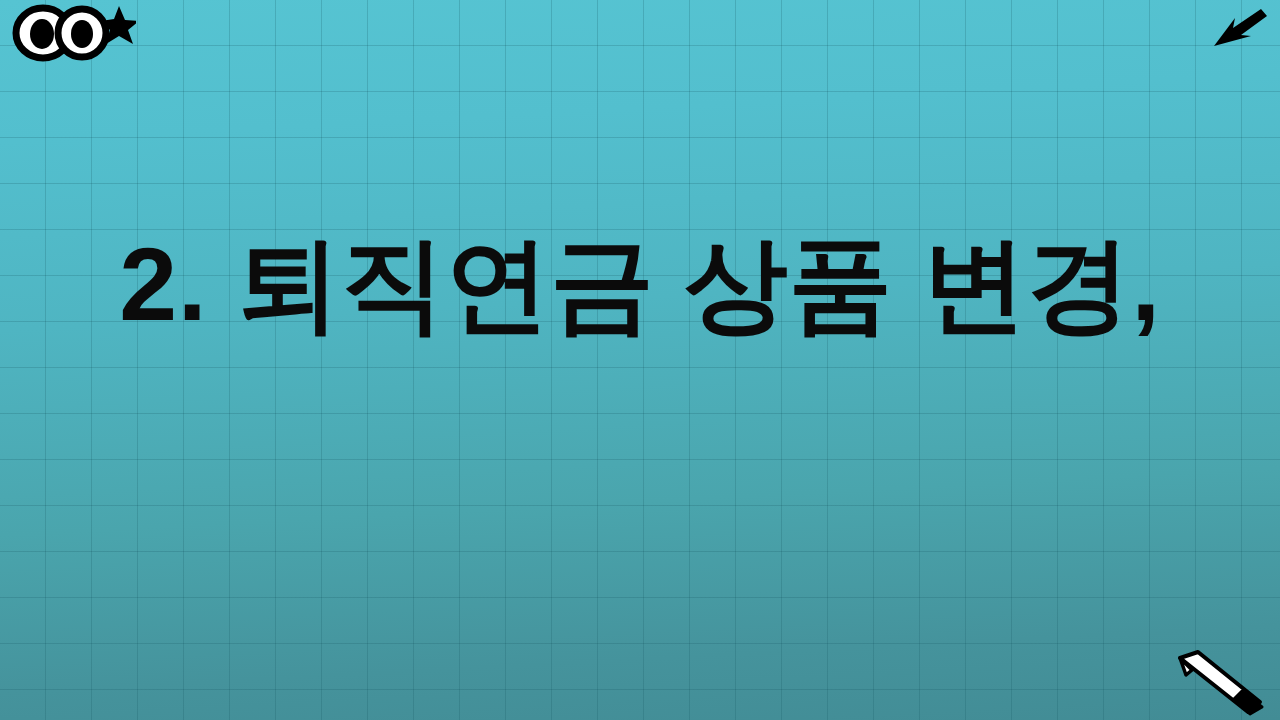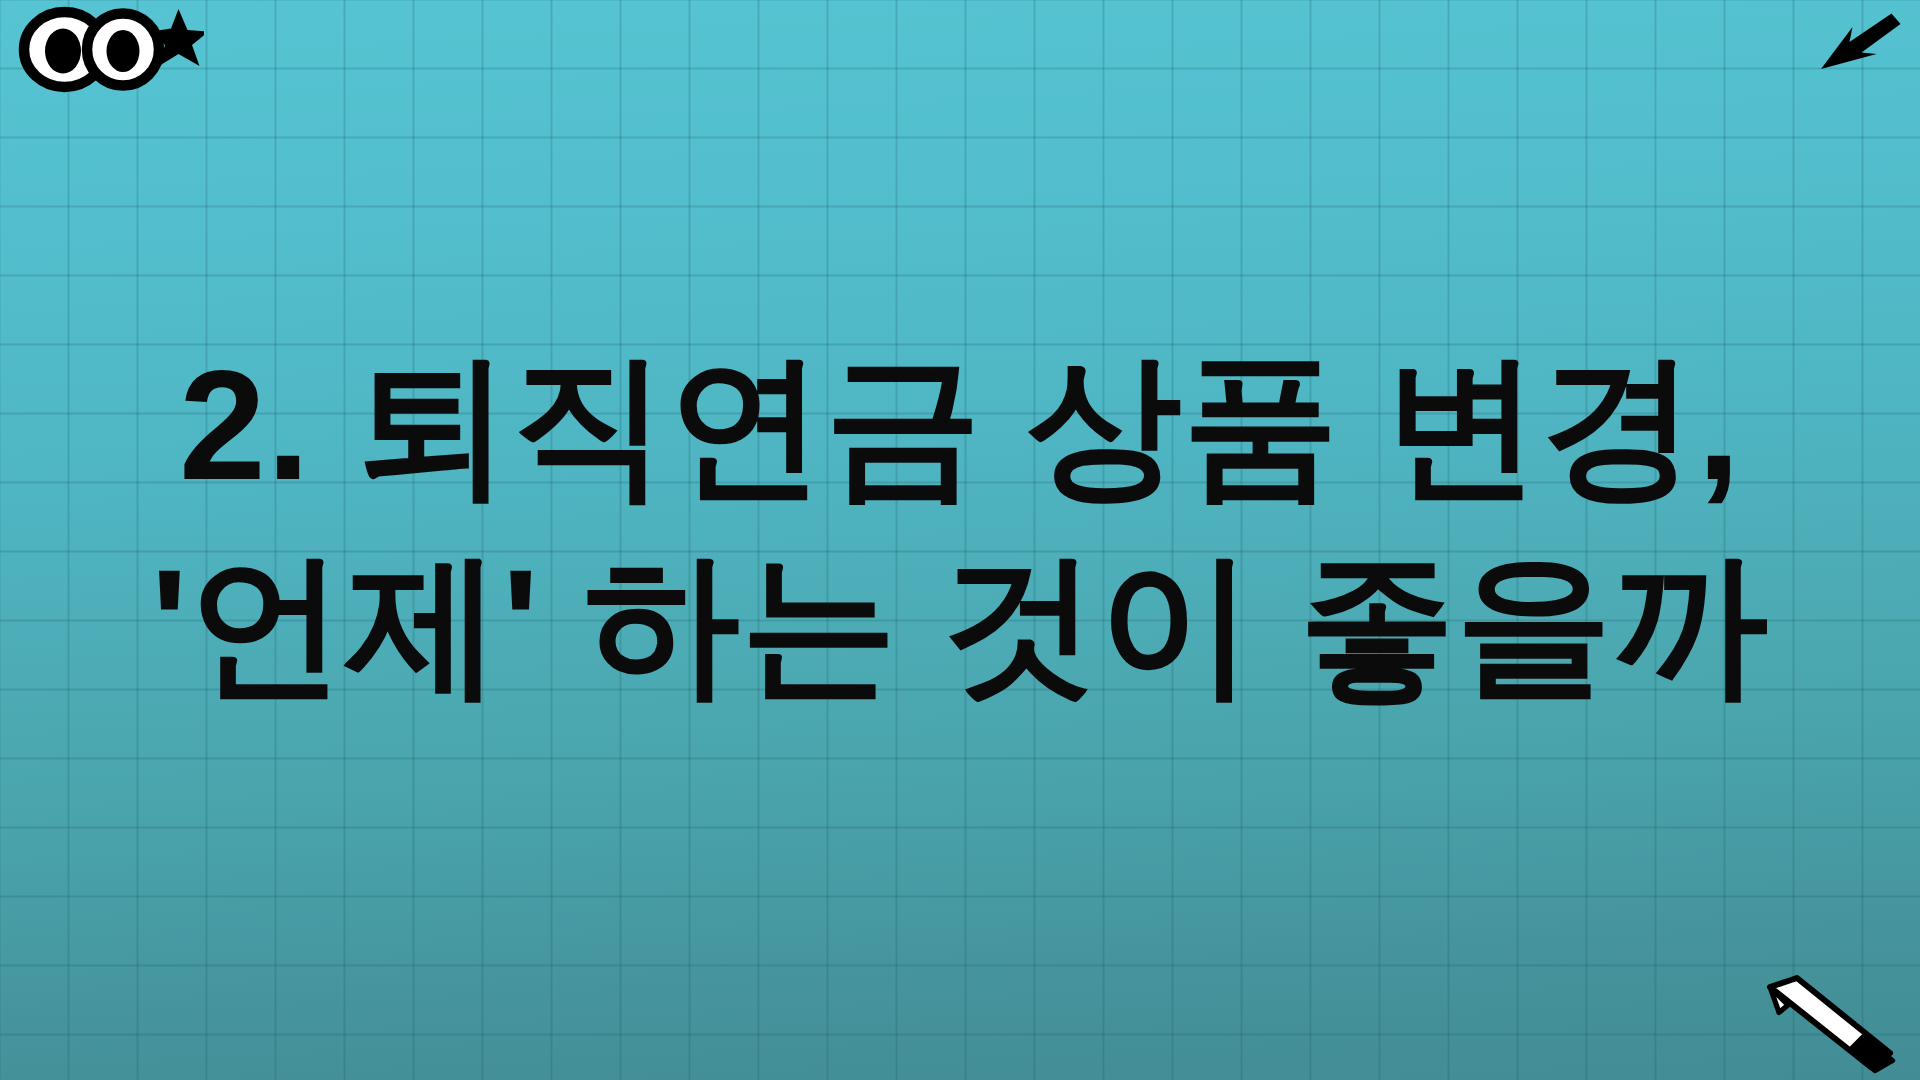--- a/index.html
+++ b/index.html
@@ -125,16 +125,15 @@
       <g>
         <path d="M12 14 L30 8 L92 58 L80 68 Z" fill="#ffffff" stroke="#000000" stroke-width="4" stroke-linejoin="round"></path>
         <path d="M12 14 L24 26 L18 31 Z" fill="#ffffff" stroke="#000000" stroke-width="3.5" stroke-linejoin="round"></path>
         <path d="M74 47 L94 63 L82 70 L66 55 Z" fill="#000000" stroke="#000000" stroke-width="3" stroke-linejoin="round"></path>
       </g>
     </svg>
   </div>
 
   <div id="title-block">
     <span class="title-line">2. 퇴직연금 상품 변경,</span>
-    <span class="title-line">'언제' 하는 것이 좋을까</span>
   </div>
 
 </div>
 
 </body></html>

